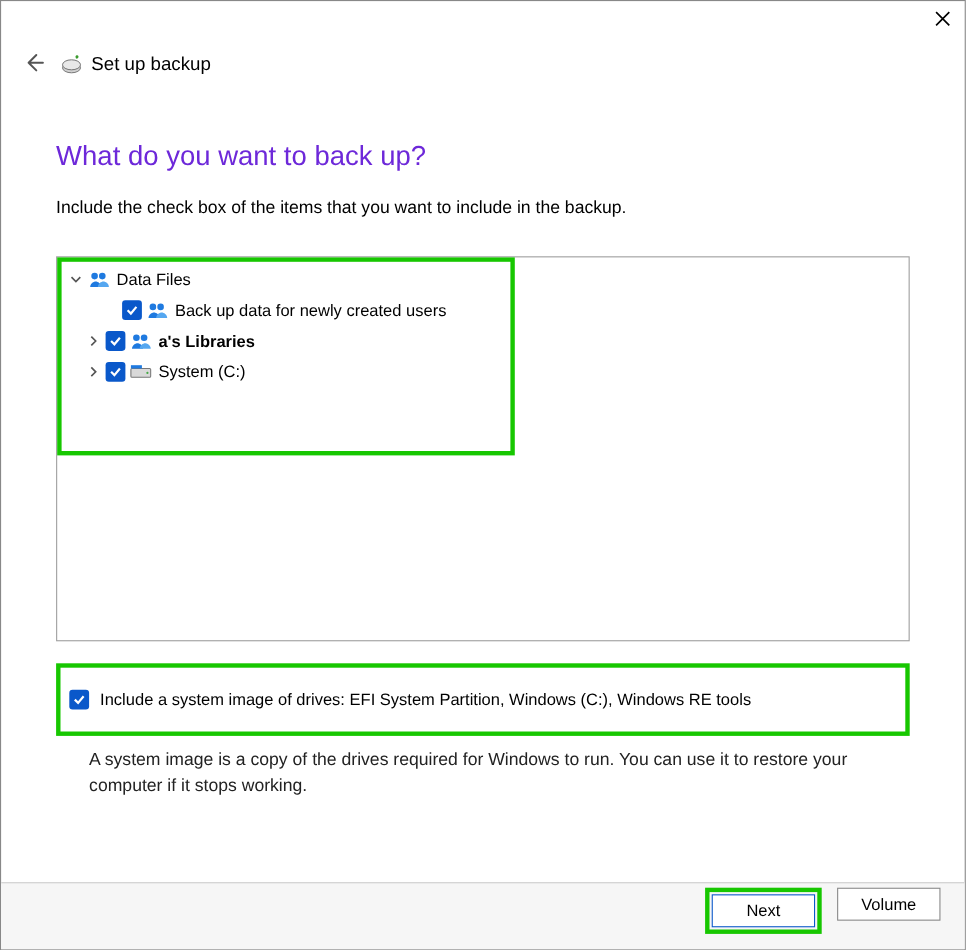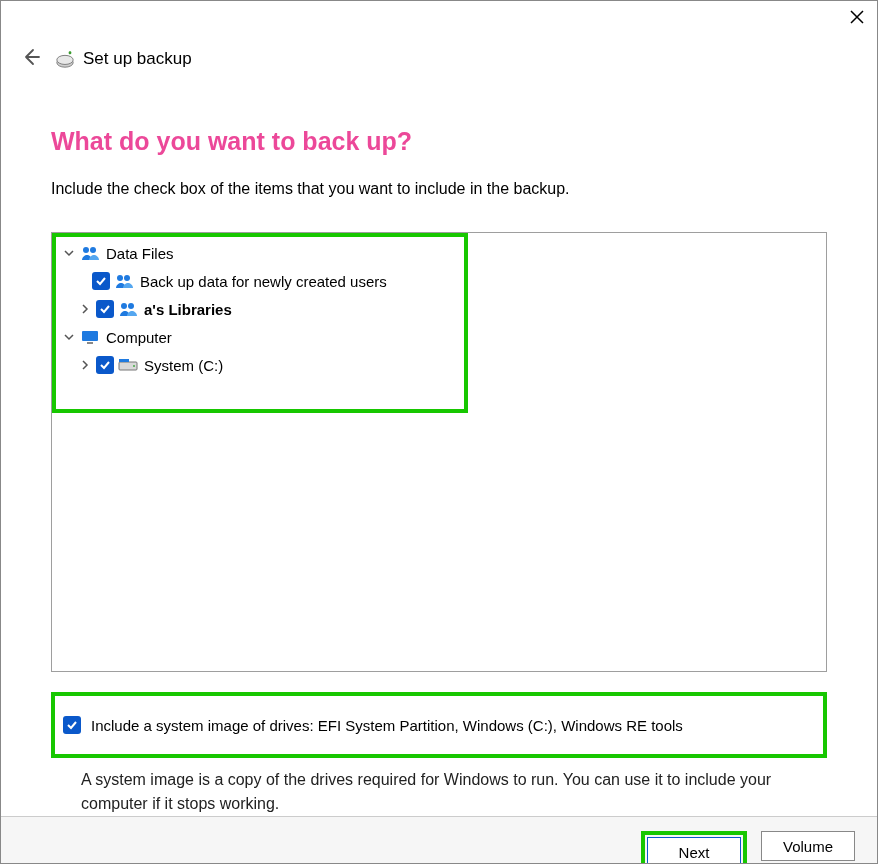--- a/index.html
+++ b/index.html
@@ -12,49 +12,49 @@
       background: #fff;
       border: 1px solid #888;
       display: flex;
       flex-direction: column;
       position: relative;
     }
     .titlebar { display: flex; justify-content: flex-end; padding: 8px 12px; }
     .titlebar .close { cursor: pointer; font-size: 18px; line-height: 1; }
     .header-row { display: flex; align-items: center; gap: 14px; padding: 10px 18px 6px 18px; }
     .back-arrow { cursor: pointer; color: #333; }
-    .wizard-title { display: flex; align-items: center; gap: 8px; font-size: 17px; }
+    .wizard-title { display: flex; gap: 8px; font-size: 17px; }
     .main { padding: 20px 50px 0 50px; flex: 1; display: flex; flex-direction: column; }
-    .heading { color: #ec4899; font-size: 25px; font-weight: 700; margin: 30px 0 24px 0; }
+    .heading { color: #6d28d9; font-size: 25px; font-weight: 400; margin: 30px 0 24px 0; }
     .subtext { margin-bottom: 34px; font-size: 16px; }
     .tree-panel {
       border: 1px solid #9e9e9e;
-      height: 440px;
+      height: 350px;
       padding: 6px 0;
       margin-bottom: 20px;
       position: relative;
     }
     .highlight-tree { position: absolute; top: 0; left: 0; width: 416px; height: 180px; border: 4px solid #17c700; pointer-events: none; }
     .highlight-sysimg { border: 4px solid #17c700; padding: 20px 8px; display: flex; align-items: center; gap: 10px; }
     .highlight-next { border: 4px solid #17c700; padding: 2px; display: inline-block; }
     .tree-row { display: flex; align-items: center; height: 28px; padding-left: 10px; gap: 4px; white-space: nowrap; }
     .lvl1 { padding-left: 10px; }
-    .lvl2 { padding-left: 40px; }
+    .lvl2 { padding-left: 59px; }
     .lvl2b { padding-left: 26px; }
     .toggle { width: 14px; display: inline-flex; justify-content: center; cursor: pointer; color: #444; }
     .checkbox {
       width: 18px; height: 18px; border-radius: 3px;
       background: #0a58ca; display: inline-flex;
       align-items: center; justify-content: center; color: #fff;
       font-size: 12px; cursor: pointer; flex-shrink: 0;
     }
     .label { padding-left: 2px; }
     .bold { font-weight: 700; }
     .desc { font-size: 16px; color: #222; padding: 10px 18px 0 30px; line-height: 1.5; }
-    .footer { border-top: 1px solid #ccc; background: #f6f6f6; padding: 14px 22px 14px 0; display: flex; justify-content: flex-end; gap: 14px; }
+    .footer { border-top: 1px solid #ccc; background: #f6f6f6; padding: 4px 22px 14px 0; display: flex; justify-content: flex-end; gap: 14px; }
     .btn {
       width: 94px; height: 30px; background: #fff; border: 1px solid #888;
       font: inherit; cursor: pointer;
     }
     .btn.primary { border: 1.5px solid #0a58ca; }
     
     .ico { display: inline-flex; align-items: center; justify-content: center; width: 20px; height: 18px; }
   </style>
 </head>
 <body>
@@ -141,34 +141,20 @@
         <svg width="20" height="16" viewBox="0 0 20 16">
             <circle cx="6" cy="5" r="3" fill="#1f7ae0"></circle>
             <circle cx="13" cy="5" r="3" fill="#1f7ae0"></circle>
             <path d="M2 15c0-3 3-5 5-5s5 2 5 5" fill="#1f7ae0"></path>
             <path d="M9 15c0-3 3-5 5-5s5 2 5 5" fill="#55a7f0"></path>
           </svg>
       </span>
       <span class="label bold">a's Libraries</span>
     </div>
 
-    <div class="tree-row lvl1">
-      <span class="toggle">
-        <svg width="10" height="10" viewBox="0 0 10 10">
-            <path d="M1 3 L5 7 L9 3" stroke="#555" stroke-width="1.5" fill="none"></path>
-          </svg>
-      </span>
-      <span class="ico">
-        <svg width="20" height="16" viewBox="0 0 20 16">
-            <rect x="2" y="2" width="16" height="10" rx="1" fill="#1f7ae0"></rect>
-            <rect x="7" y="13" width="6" height="2" fill="#888"></rect>
-          </svg>
-      </span>
-      <span class="label">Computer</span>
-    </div>
 
     <div class="tree-row lvl2b">
       <span class="toggle">
         <svg width="10" height="10" viewBox="0 0 10 10">
             <path d="M3 1 L7 5 L3 9" stroke="#555" stroke-width="1.5" fill="none"></path>
           </svg>
       </span>
       <span class="checkbox">
         <svg width="12" height="12" viewBox="0 0 12 12">
             <path d="M2 6 L5 9 L10 3" stroke="#fff" stroke-width="2" fill="none"></path>
@@ -188,21 +174,21 @@
 
   <div class="highlight-sysimg">
     <span class="checkbox">
       <svg width="12" height="12" viewBox="0 0 12 12">
           <path d="M2 6 L5 9 L10 3" stroke="#fff" stroke-width="2" fill="none"></path>
         </svg>
     </span>
     <span>Include a system image of drives: EFI System Partition, Windows (C:), Windows RE tools</span>
   </div>
 
-  <p class="desc">A system image is a copy of the drives required for Windows to run. You can use it to include your computer if it stops working.</p>
+  <p class="desc">A system image is a copy of the drives required for Windows to run. You can use it to restore your computer if it stops working.</p>
 </div>
 
 <div class="footer">
   <span class="highlight-next">
     <button class="btn primary">Next</button>
   </span>
   <button class="btn">Volume</button>
 </div>
 
 </body></html>

